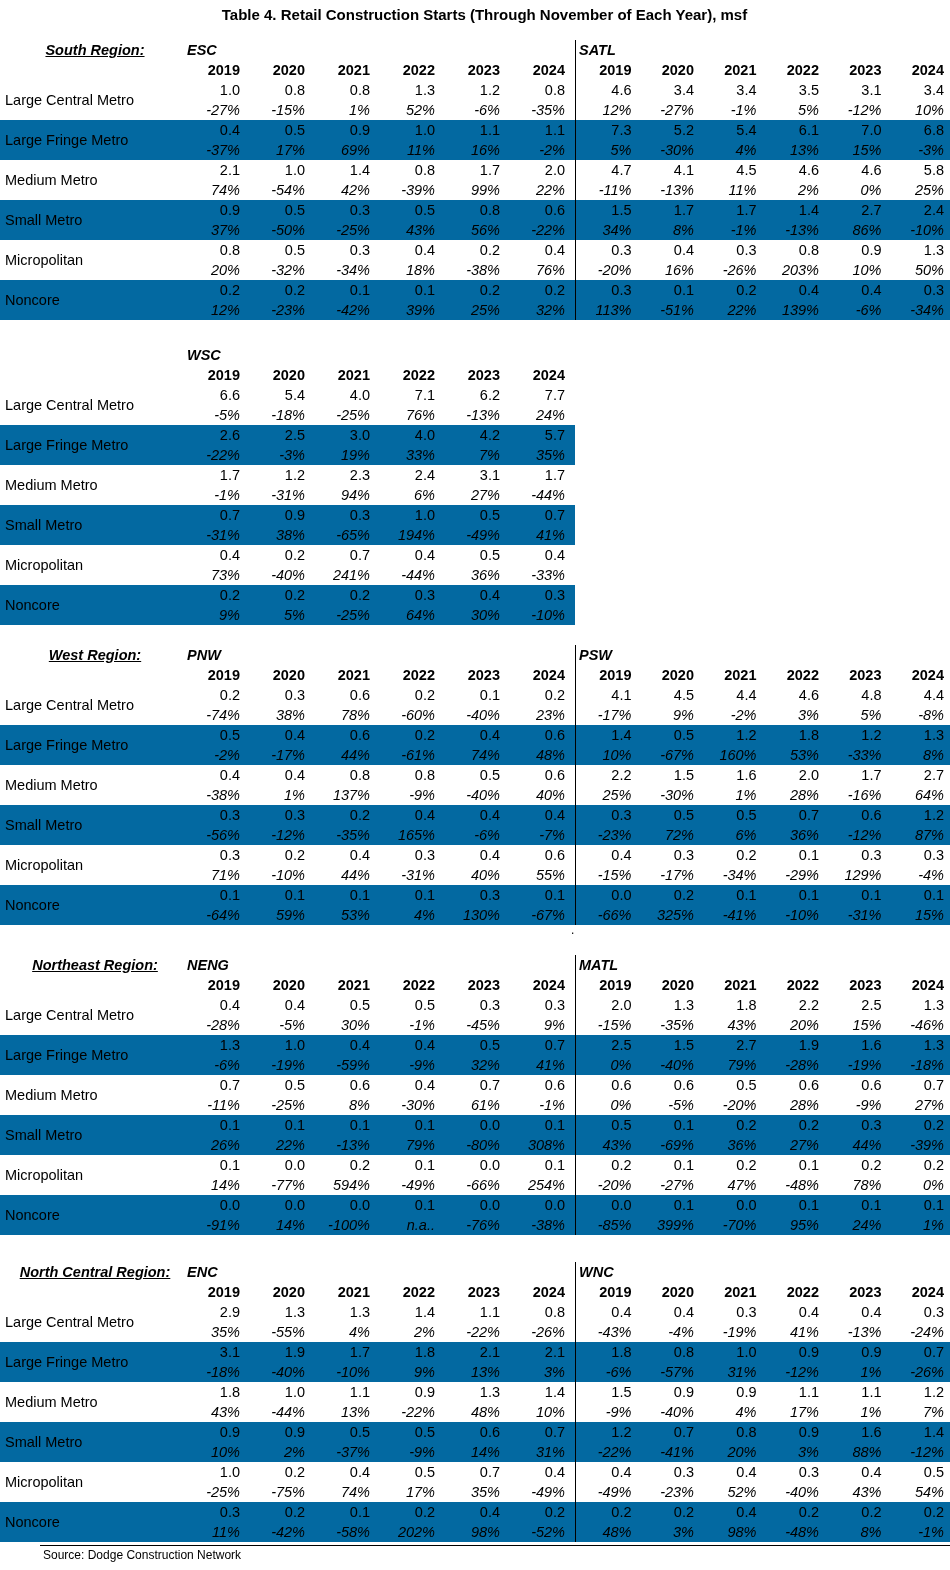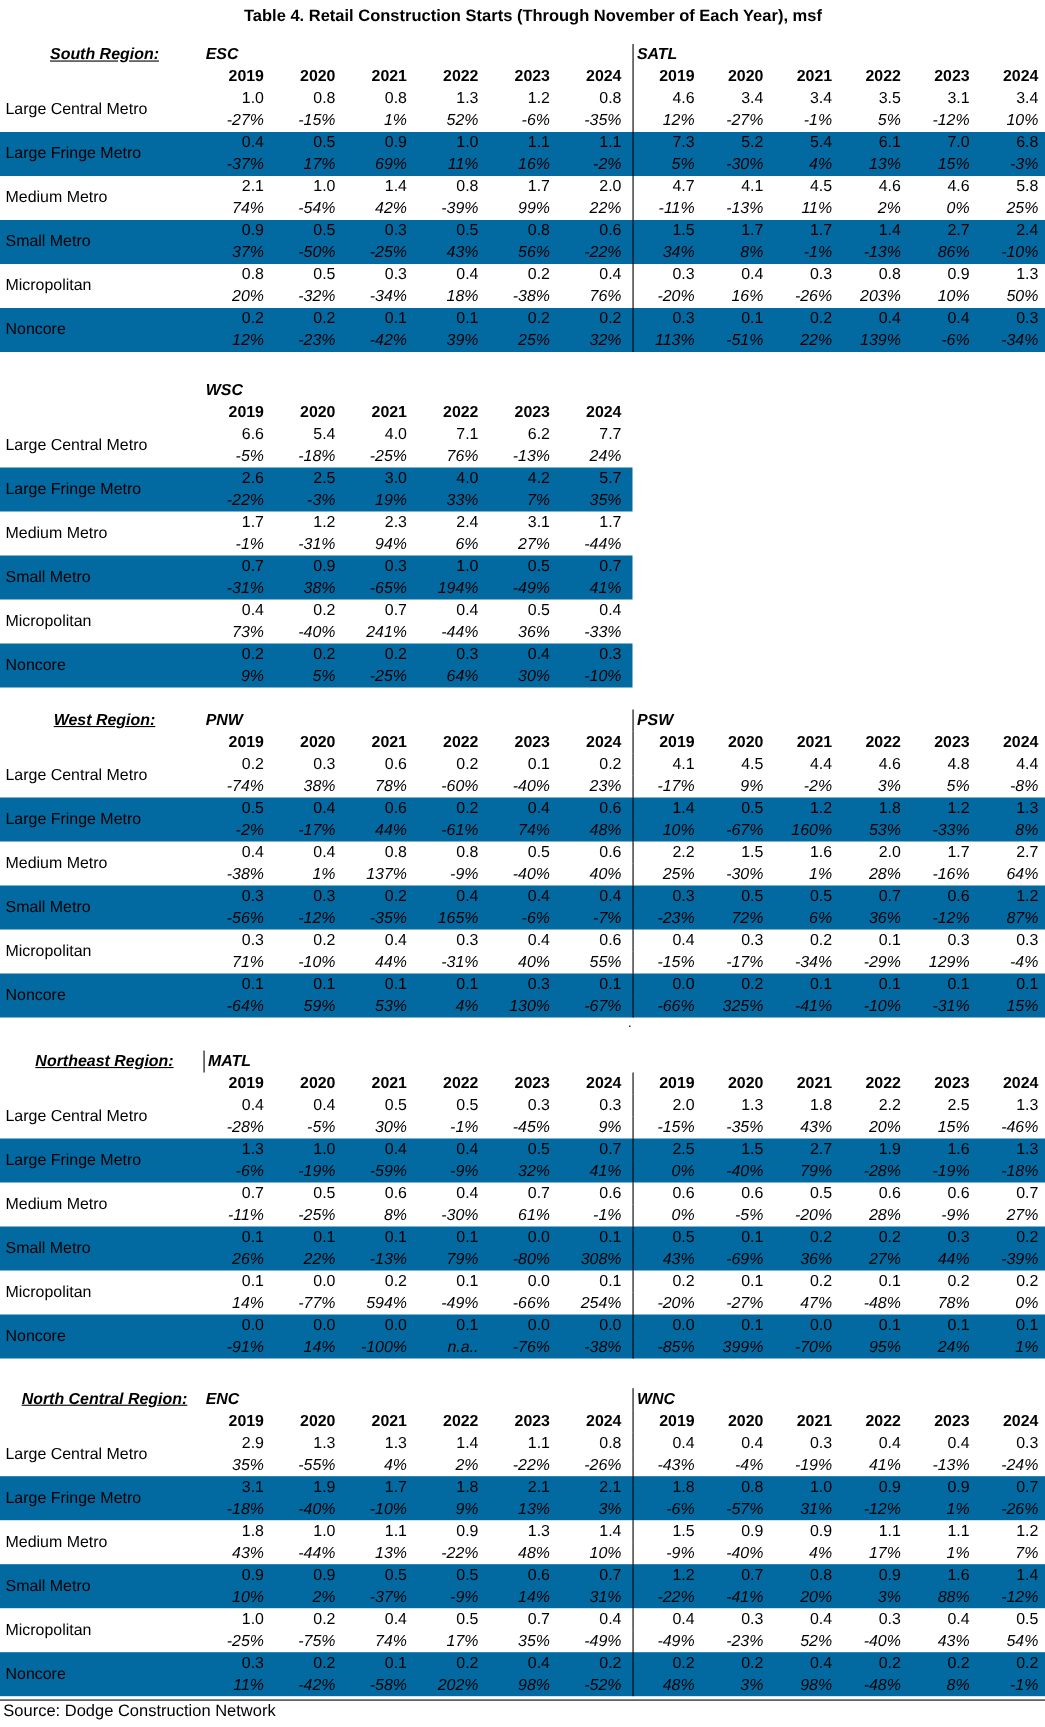--- a/index.html
+++ b/index.html
@@ -44,22 +44,23 @@
   .num.r { width: 62.5px; padding-right: 6px; }
   .yr { font-weight: bold; }
   .pct { font-style: italic; }
   .dv { border-left: 1px solid #000000; }
   .lines { display: flex; flex-direction: column; }
   .dot { height: 10px; line-height: 10px; padding-left: 571px; font-size: 12px; }
   .footer {
     margin-top: 3px;
     border-top: 1px solid #000;
     padding: 2px 0 2px 3px;
-    font-size: 15px;
+    font-size: 12px;
     line-height: 15px;
+    margin-left: 40px;
   }
 </style>
 </head>
 <body>
 
 <div class="title">Table 4. Retail Construction Starts (Through November of Each Year), msf</div>
 
 <div id="blocks">
     <div class="block b0">
       <div class="row">
@@ -639,20 +640,21 @@
             <div class="num pct r">-31%</div>
             <div class="num pct r">15%</div>
           </div>
         </div>
       </div>
     </div>
     <div class="dot">.</div>
     <div class="block b3">
       <div class="row">
         <div class="lab rlab">Northeast Region:</div>
+        <div class="codeL">NENG</div>
         <div class="codeR dv">MATL</div>
       </div>
       <div class="row">
         <div class="lab"></div>
         <div class="num yr">2019</div>
         <div class="num yr">2020</div>
         <div class="num yr">2021</div>
         <div class="num yr">2022</div>
         <div class="num yr">2023</div>
         <div class="num yr">2024</div>

